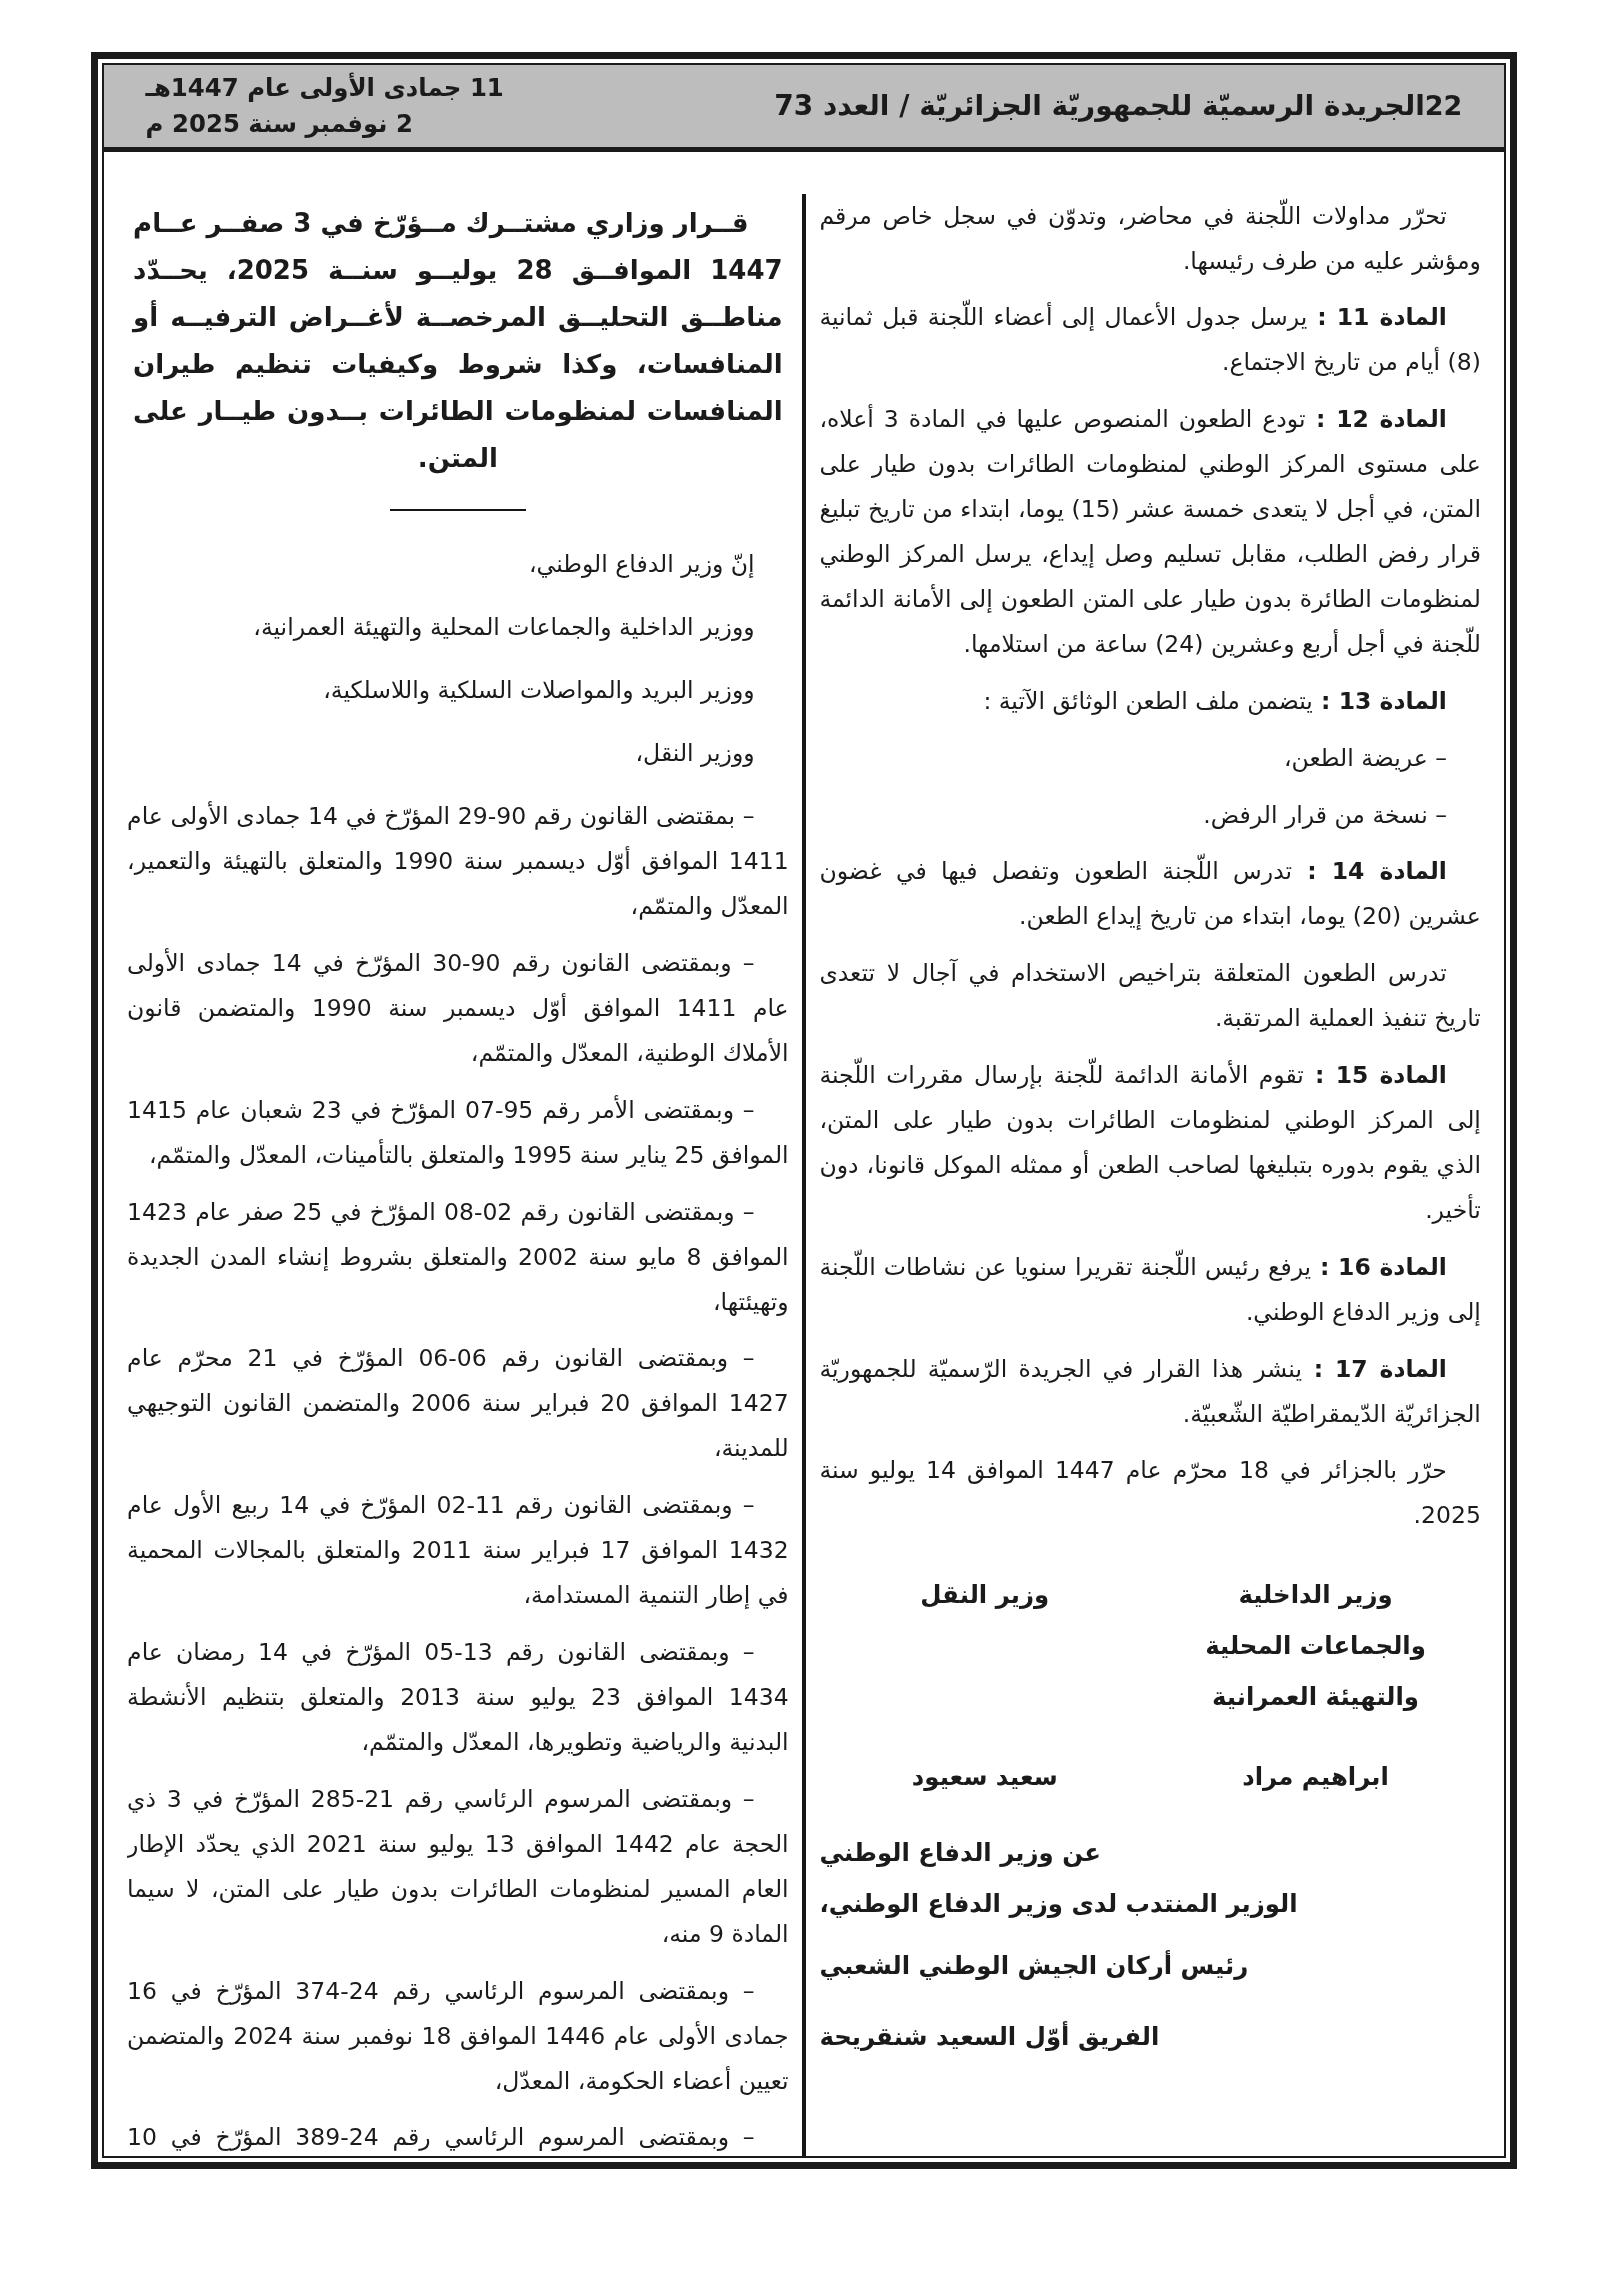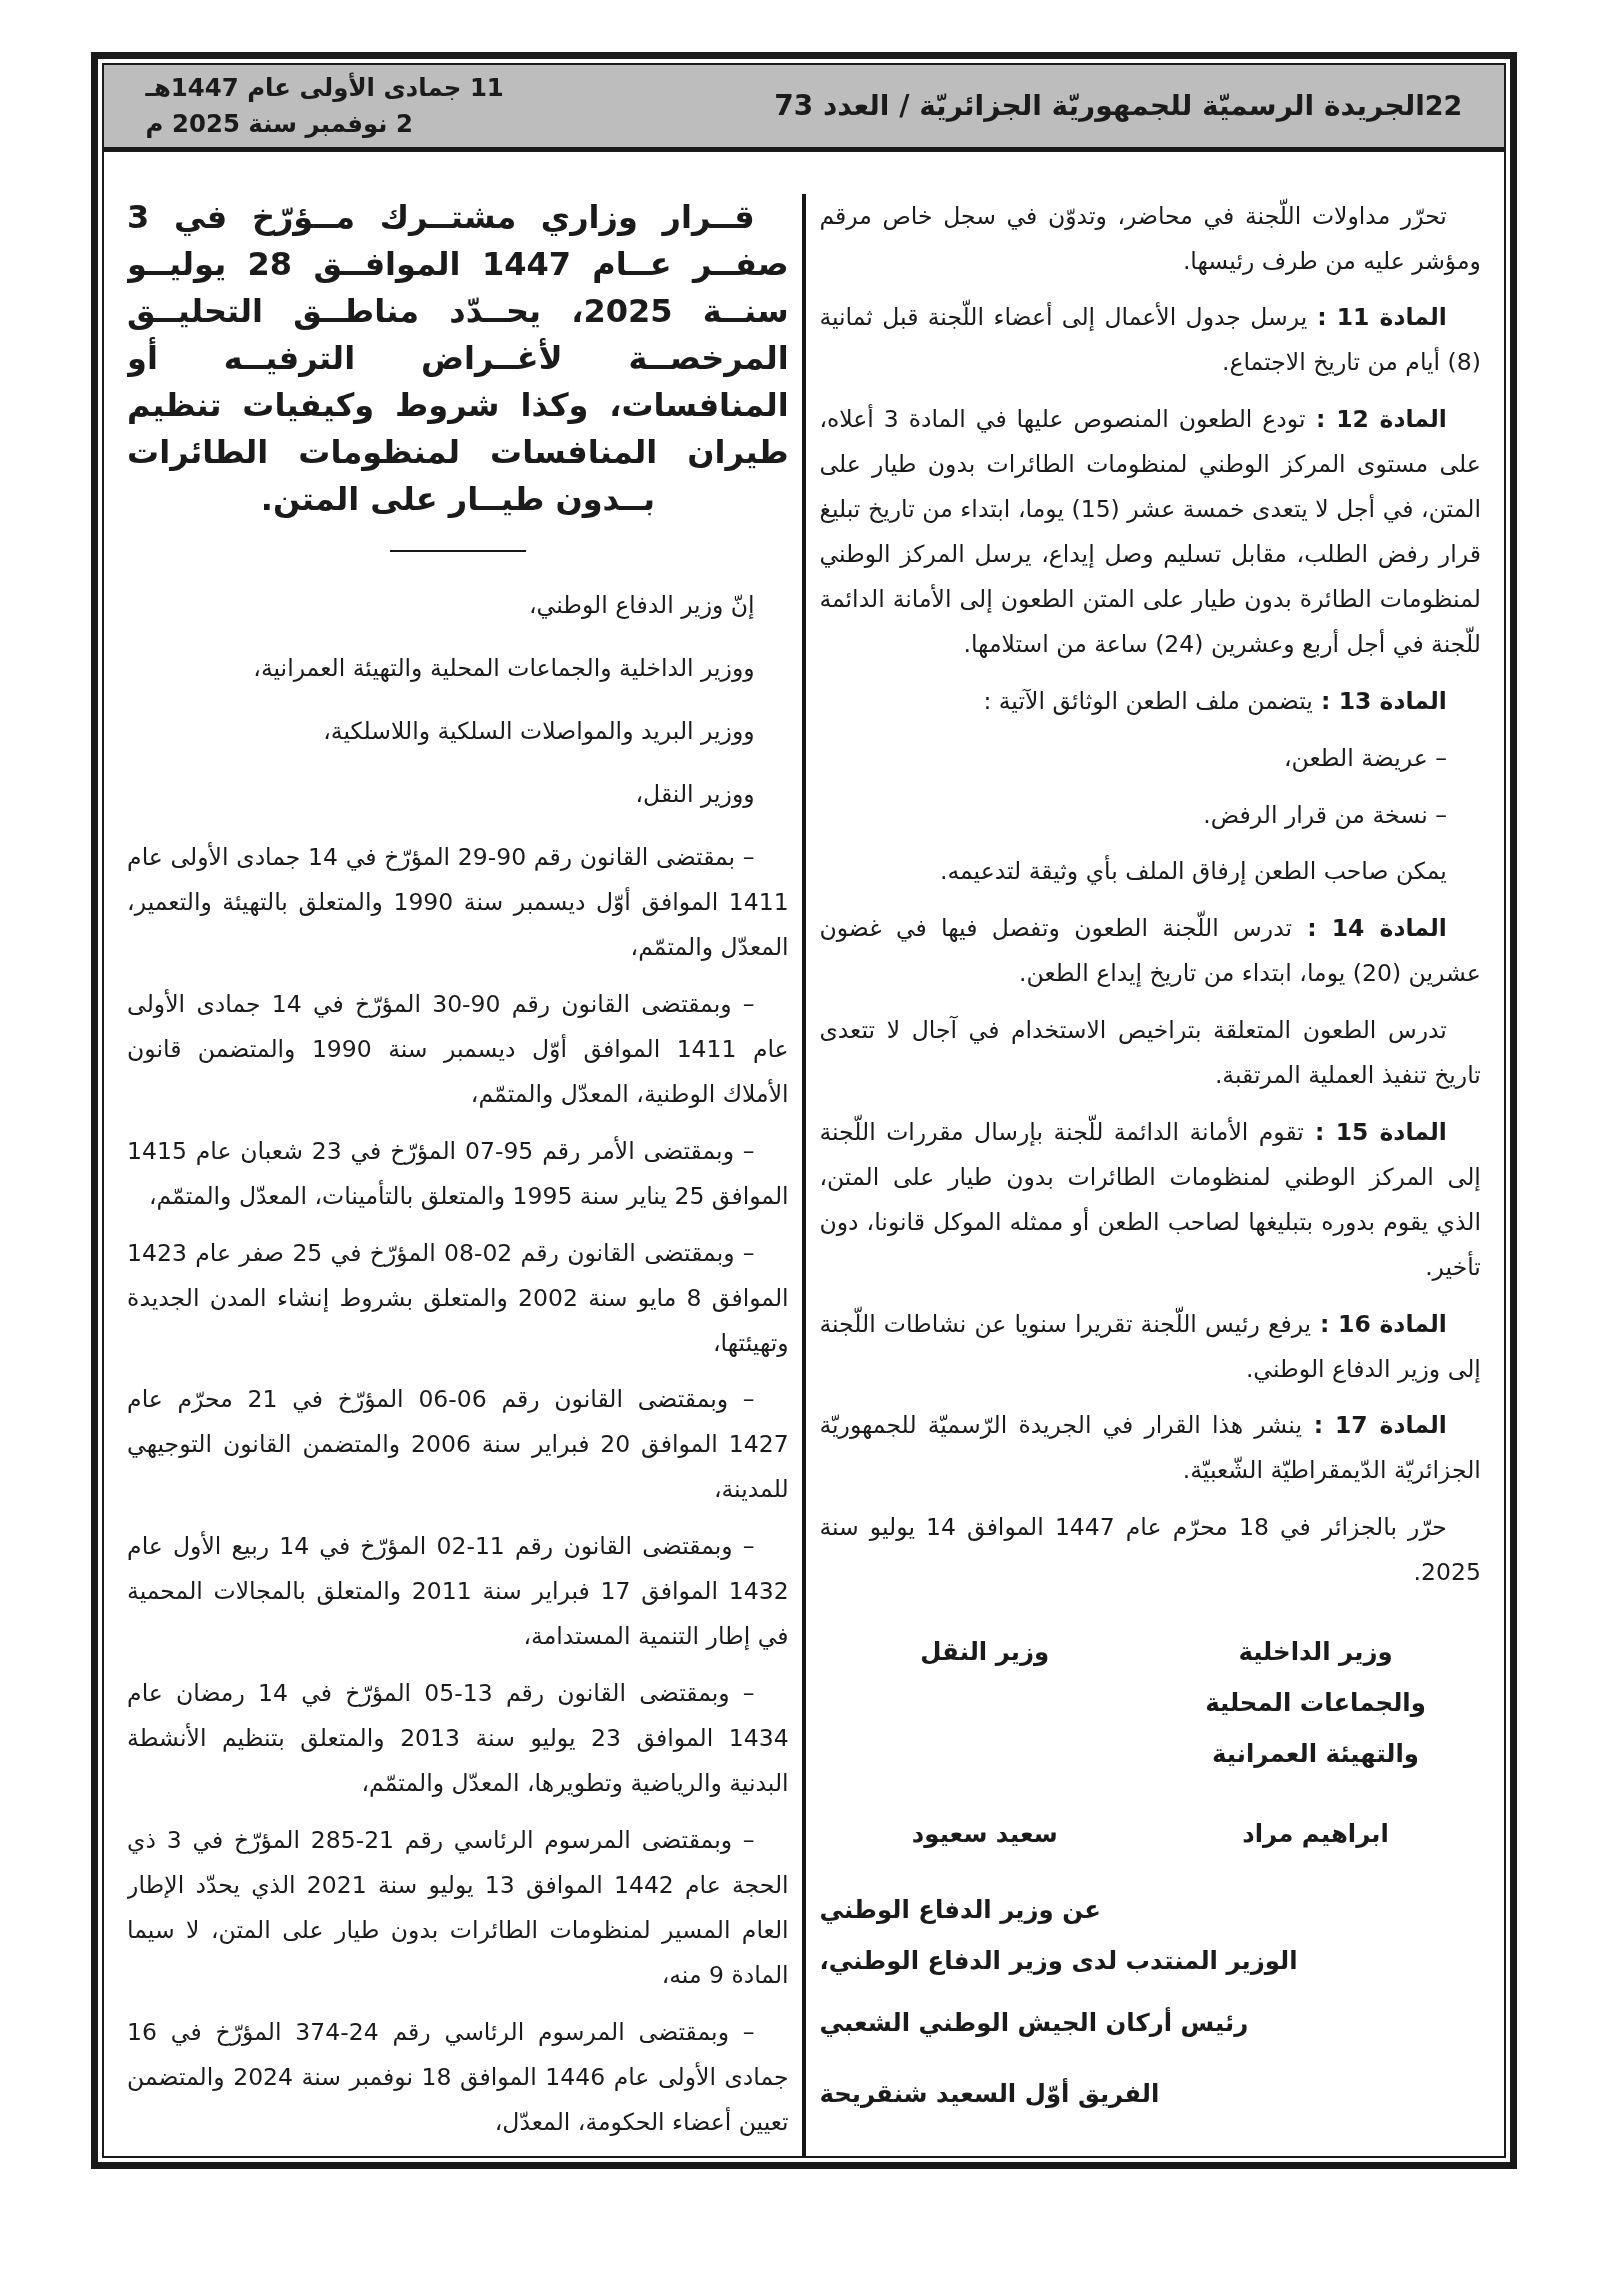--- a/index.html
+++ b/index.html
@@ -73,27 +73,27 @@
     padding-top: 42px;
     overflow: hidden;
   }
   .divider {
     width: 3.6px;
     background: #161616;
     margin: 42px 13.6px 0 13.6px;
     flex: 0 0 auto;
   }
   .title-p {
-    font-size: 32px;
+    font-size: 26px;
     font-weight: bold;
     line-height: 47px;
     text-align: justify;
     text-align-last: center;
     text-indent: 34px;
-    margin: 0;
+    margin: 6px;
   }
   .sep {
     width: 136px;
     height: 2.7px;
     background: #161616;
     margin: 27px auto 31px auto;
   }
   .body-p {
     font-size: 23.5px;
     line-height: 45px;
@@ -144,21 +144,20 @@
 
       <div class="columns">
 
         <div class="col">
           <p class="body-p"><span>تحرّر مداولات اللّجنة في محاضر، وتدوّن في سجل خاص مرقم ومؤشر عليه من طرف رئيسها.</span></p>
           <p class="body-p"><span class="lead">المادة 11 : </span><span>يرسل جدول الأعمال إلى أعضاء اللّجنة قبل ثمانية (8) أيام من تاريخ الاجتماع.</span></p>
           <p class="body-p"><span class="lead">المادة 12 : </span><span>تودع الطعون المنصوص عليها في المادة 3 أعلاه، على مستوى المركز الوطني لمنظومات الطائرات بدون طيار على المتن، في أجل لا يتعدى خمسة عشر (15) يوما، ابتداء من تاريخ تبليغ قرار رفض الطلب، مقابل تسليم وصل إيداع، يرسل المركز الوطني لمنظومات الطائرة بدون طيار على المتن الطعون إلى الأمانة الدائمة للّجنة في أجل أربع وعشرين (24) ساعة من استلامها.</span></p>
           <p class="body-p"><span class="lead">المادة 13 : </span><span>يتضمن ملف الطعن الوثائق الآتية :</span></p>
           <p class="body-p"><span>– عريضة الطعن،</span></p>
           <p class="body-p"><span>– نسخة من قرار الرفض.</span></p>
-          <p class="body-p"><span>يمكن صاحب الطعن إرفاق الملف بأي وثيقة لتدعيمه.</span></p>
           <p class="body-p"><span class="lead">المادة 14 : </span><span>تدرس اللّجنة الطعون وتفصل فيها في غضون عشرين (20) يوما، ابتداء من تاريخ إيداع الطعن.</span></p>
           <p class="body-p"><span>تدرس الطعون المتعلقة بتراخيص الاستخدام في آجال لا تتعدى تاريخ تنفيذ العملية المرتقبة.</span></p>
           <p class="body-p"><span class="lead">المادة 15 : </span><span>تقوم الأمانة الدائمة للّجنة بإرسال مقررات اللّجنة إلى المركز الوطني لمنظومات الطائرات بدون طيار على المتن، الذي يقوم بدوره بتبليغها لصاحب الطعن أو ممثله الموكل قانونا، دون تأخير.</span></p>
           <p class="body-p"><span class="lead">المادة 16 : </span><span>يرفع رئيس اللّجنة تقريرا سنويا عن نشاطات اللّجنة إلى وزير الدفاع الوطني.</span></p>
           <p class="body-p"><span class="lead">المادة 17 : </span><span>ينشر هذا القرار في الجريدة الرّسميّة للجمهوريّة الجزائريّة الدّيمقراطيّة الشّعبيّة.</span></p>
           <p class="body-p"><span>حرّر بالجزائر في 18 محرّم عام 1447 الموافق 14 يوليو سنة 2025.</span></p>
 
           <div class="sig-grid">
             <div class="sig-cell">
               <span style="display:block">وزير الداخلية</span>

